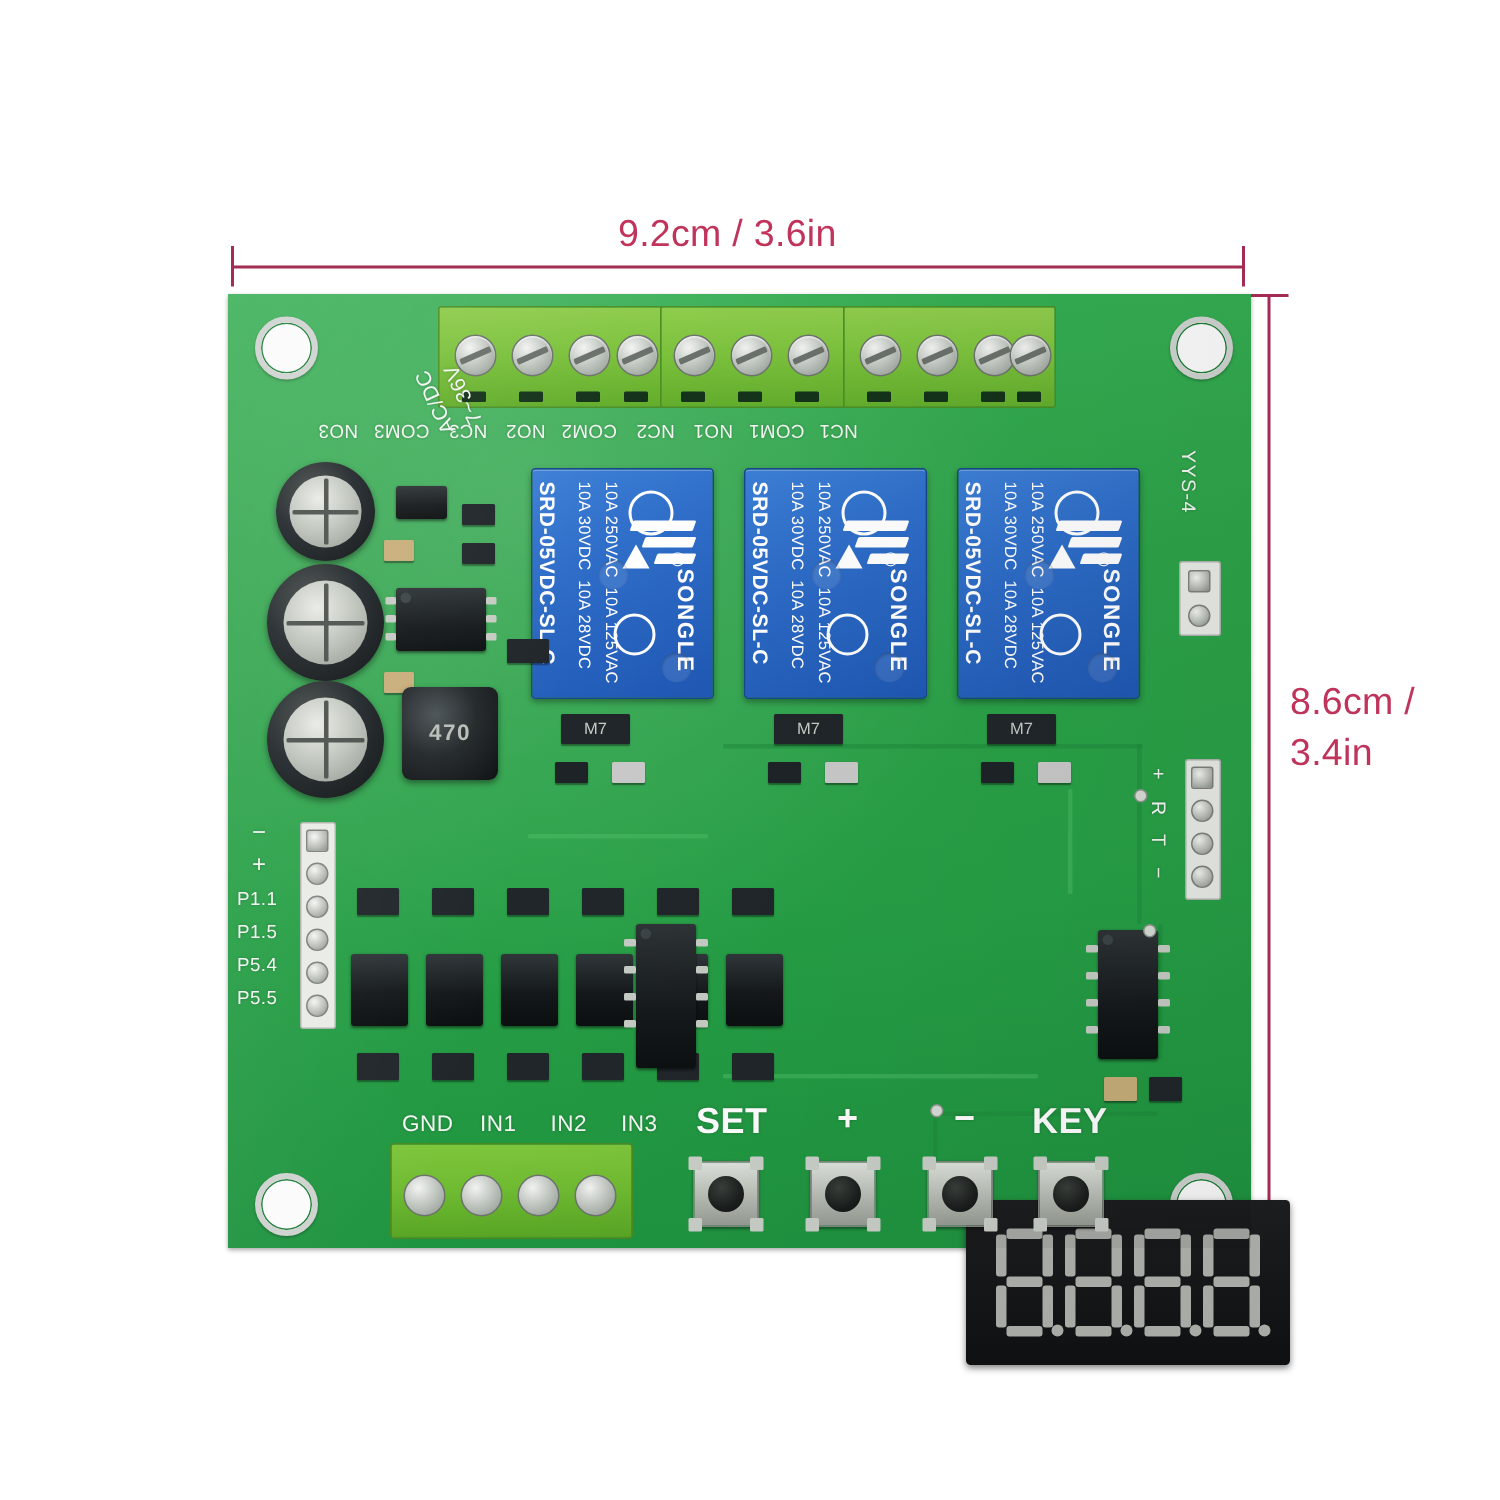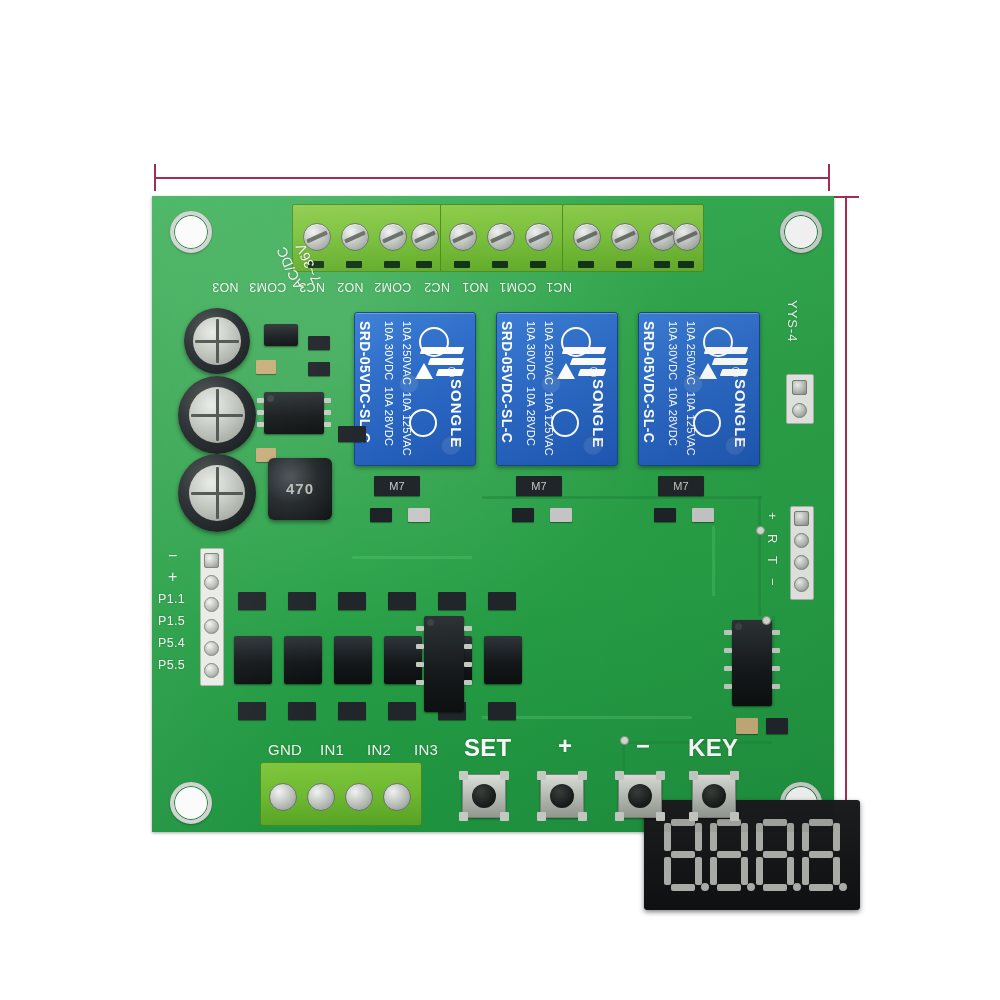--- a/index.html
+++ b/index.html
@@ -172,24 +172,27 @@
 
   .trace{position:absolute;background:#1f8b3d;opacity:.55;border-radius:1px;}
   .trace.light{background:#53c06a;opacity:.45;}
   .via{position:absolute;width:7px;height:7px;border-radius:50%;background:#d8dcd6;border:1px solid #8f958e;}
 </style>
 </head>
 <body>
 
 <div id="stage">
 
+  <div class="dim-label" style="left:412px;top:140px;">9.2cm / 3.6in</div>
   <div class="dim-line-h" style="left:154px;top:177px;width:676px;"></div>
   <div class="dim-cap" style="left:154px;top:164px;width:2px;height:27px;"></div>
   <div class="dim-cap" style="left:828px;top:164px;width:2px;height:27px;"></div>
 
+  <div class="dim-label" style="left:860px;top:452px;">8.6cm /
+3.4in</div>
   <div class="dim-line-v" style="left:845px;top:196px;height:636px;"></div>
   <div class="dim-cap" style="left:832px;top:196px;width:27px;height:2px;"></div>
   <div class="dim-cap" style="left:832px;top:830px;width:27px;height:2px;"></div>
 
   <div id="board">
 
     <div class="hole" style="left:18px;top:15px;"></div>
     <div class="hole" style="left:628px;top:15px;"></div>
     <div class="hole" style="left:18px;top:586px;"></div>
     <div class="hole" style="left:628px;top:586px;"></div>

